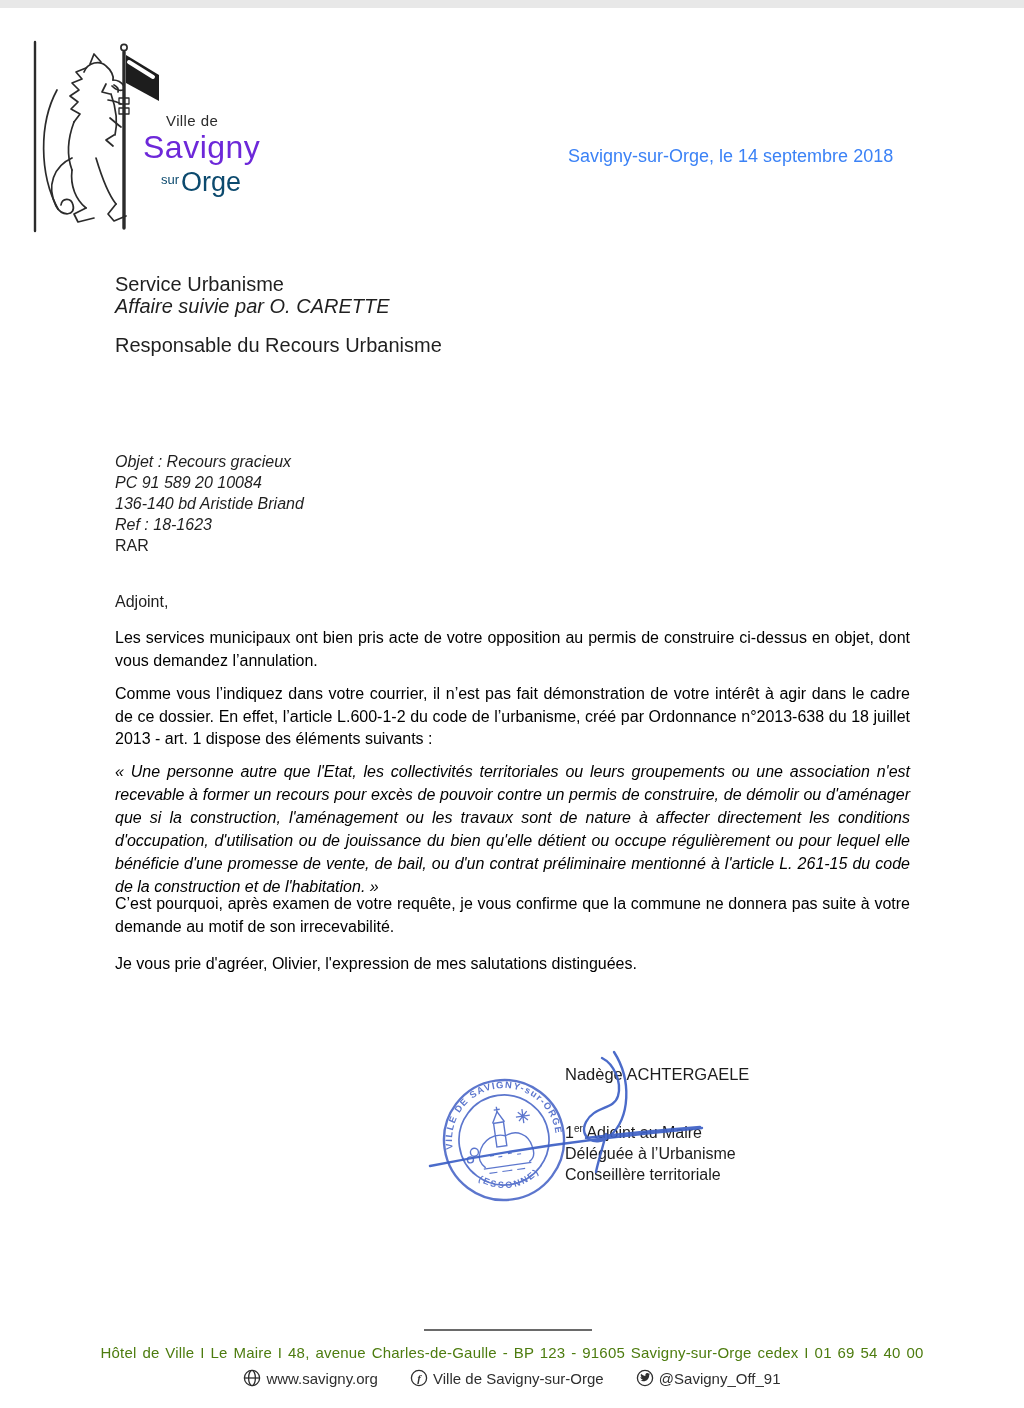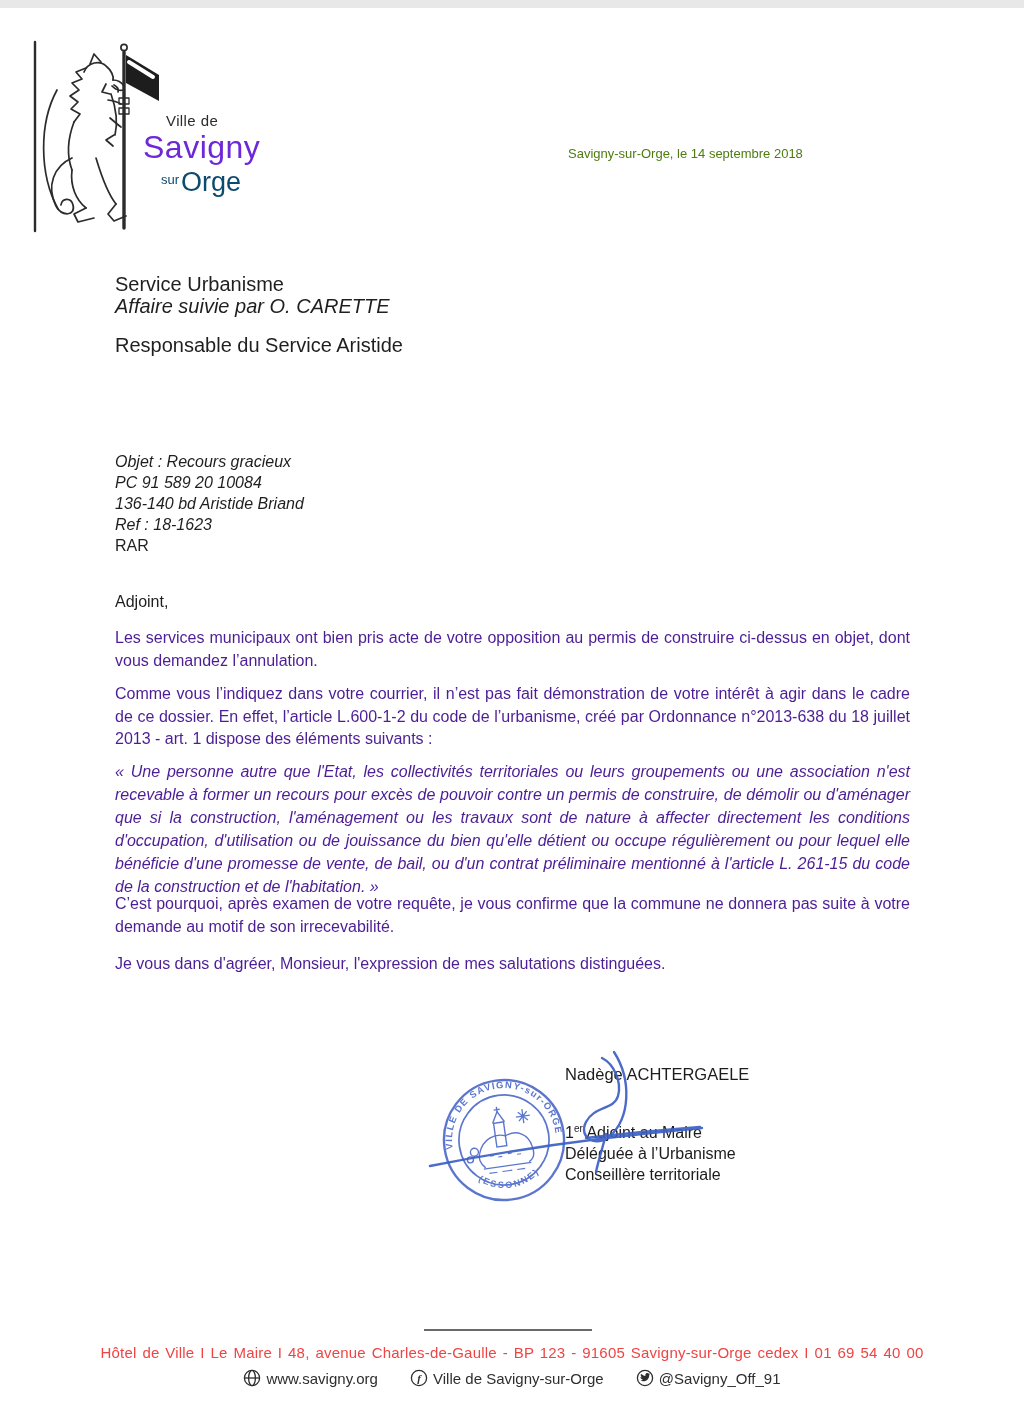--- a/index.html
+++ b/index.html
@@ -10,33 +10,33 @@
     color:#1f1f1f;
   }
   .abs{position:absolute;}
   .line{font-size:16px;line-height:22px;}
   .italic{font-style:italic;}
   
   .brand-villede{font-size:15px;letter-spacing:.4px;color:#2b2b2b;}
   .brand-savigny{font-size:32px;letter-spacing:.5px;color:#6d28d9;}
   .brand-surorge{font-size:27px;color:#0c4a6e;}
   .brand-sur{font-size:13px;vertical-align:7px;margin-right:2px;}
-  .dateline{font-size:13px;color:#4d7c0f;}
+  .dateline{font-size:18px;color:#3b82f6;}
   
   .sender .line, .recipient .line{font-size:20px;line-height:22px;}
   .refblock .line{font-size:16px;line-height:21px;}
-  .bodytext{width:795px;font-size:16px;line-height:22.5px;text-align:justify;color:#4c1d95;}
+  .bodytext{width:795px;font-size:16px;line-height:22.5px;text-align:justify;color:#000000;}
   .bodytext.noj{text-align:left;}
   .quote{font-style:italic;line-height:23px;}
   .sig-name{font-size:16.5px;color:#1c1c1c;}
   .sig-role{font-size:16px;line-height:21px;color:#1c1c1c;}
   .sig-role sup{font-size:10px;}
   
   .footline{height:2px;background:#6a6a6a;}
-  .footer1{width:1024px;text-align:center;font-size:15px;color:#ef4444;letter-spacing:.2px;word-spacing:1.5px;}
+  .footer1{width:1024px;text-align:center;font-size:15px;color:#4d7c0f;letter-spacing:.2px;word-spacing:1.5px;}
   .footer2{width:1024px;text-align:center;font-size:15px;color:#2e2e2e;}
   .footer2 .item{display:inline-flex;align-items:center;gap:5px;margin:0 14px;justify-content:flex-end;}
   .footer2 svg{display:inline-block;vertical-align:-3px;}
 </style>
 </head>
 <body>
 
 <div class="page">
 
   <svg class="abs" style="left:26px;top:30px;" width="134" height="198" viewBox="0 0 134 198">
@@ -77,21 +77,21 @@
   <div class="abs brand-villede" style="left:166px;top:104px;">Ville de</div>
   <div class="abs brand-savigny" style="left:143px;top:121px;">Savigny</div>
   <div class="abs brand-surorge" style="left:161px;top:159px;"><span class="brand-sur">sur</span><span>Orge</span></div>
 
   <div class="abs dateline" style="left:568px;top:138px;">Savigny-sur-Orge, le 14 septembre 2018</div>
 
   <div class="abs sender" style="left:115px;top:265px;">
     <div class="line">Service Urbanisme</div>
     <div class="line italic">Affaire suivie par O. CARETTE</div>
     <div style="height:17px;"></div>
-    <div class="line">Responsable du Service Aristide</div>
+    <div class="line">Responsable du Recours Urbanisme</div>
   </div>
 
 
   <div class="abs refblock" style="left:115px;top:443px;">
     <div class="line italic">Objet : Recours gracieux</div>
     <div class="line italic">PC 91 589 20 10084</div>
     <div class="line italic">136-140 bd Aristide Briand</div>
     <div class="line italic">Ref : 18-1623</div>
     <div class="line">RAR</div>
   </div>
@@ -99,21 +99,21 @@
   <div class="abs line" style="left:115px;top:583px;">Adjoint,</div>
 
   <div class="abs bodytext" style="left:115px;top:619px;">Les services municipaux ont bien pris acte de votre opposition au permis de construire ci-dessus en objet, dont vous demandez l’annulation.</div>
 
   <div class="abs bodytext" style="left:115px;top:675px;">Comme vous l’indiquez dans votre courrier, il n’est pas fait démonstration de votre intérêt à agir dans le cadre de ce dossier. En effet, l’article L.600-1-2 du code de l’urbanisme, créé par Ordonnance n°2013-638 du 18 juillet 2013 - art. 1 dispose des éléments suivants :</div>
 
   <div class="abs bodytext quote" style="left:115px;top:752px;">« Une personne autre que l'Etat, les collectivités territoriales ou leurs groupements ou une association n'est recevable à former un recours pour excès de pouvoir contre un permis de construire, de démolir ou d'aménager que si la construction, l'aménagement ou les travaux sont de nature à affecter directement les conditions d'occupation, d'utilisation ou de jouissance du bien qu'elle détient ou occupe régulièrement ou pour lequel elle bénéficie d'une promesse de vente, de bail, ou d'un contrat préliminaire mentionné à l'article L. 261-15 du code de la construction et de l'habitation. »</div>
 
   <div class="abs bodytext" style="left:115px;top:885px;">C’est pourquoi, après examen de votre requête, je vous confirme que la commune ne donnera pas suite à votre demande au motif de son irrecevabilité.</div>
 
-  <div class="abs bodytext noj" style="left:115px;top:945px;">Je vous dans d'agréer, Monsieur, l'expression de mes salutations distinguées.</div>
+  <div class="abs bodytext noj" style="left:115px;top:945px;">Je vous prie d'agréer, Olivier, l'expression de mes salutations distinguées.</div>
 
   <div class="abs sig-name" style="left:565px;top:1057px;">Nadège ACHTERGAELE</div>
   <div class="abs" style="left:565px;top:1110px;">
     <div class="sig-role"><span>1</span><sup>er</sup><span> Adjoint au Maire</span></div>
     <div class="sig-role">Déléguée à l’Urbanisme</div>
     <div class="sig-role">Conseillère territoriale</div>
   </div>
 
   <svg class="abs" style="left:438px;top:1066px;" width="132" height="132" viewBox="0 0 132 132">
     <defs>

